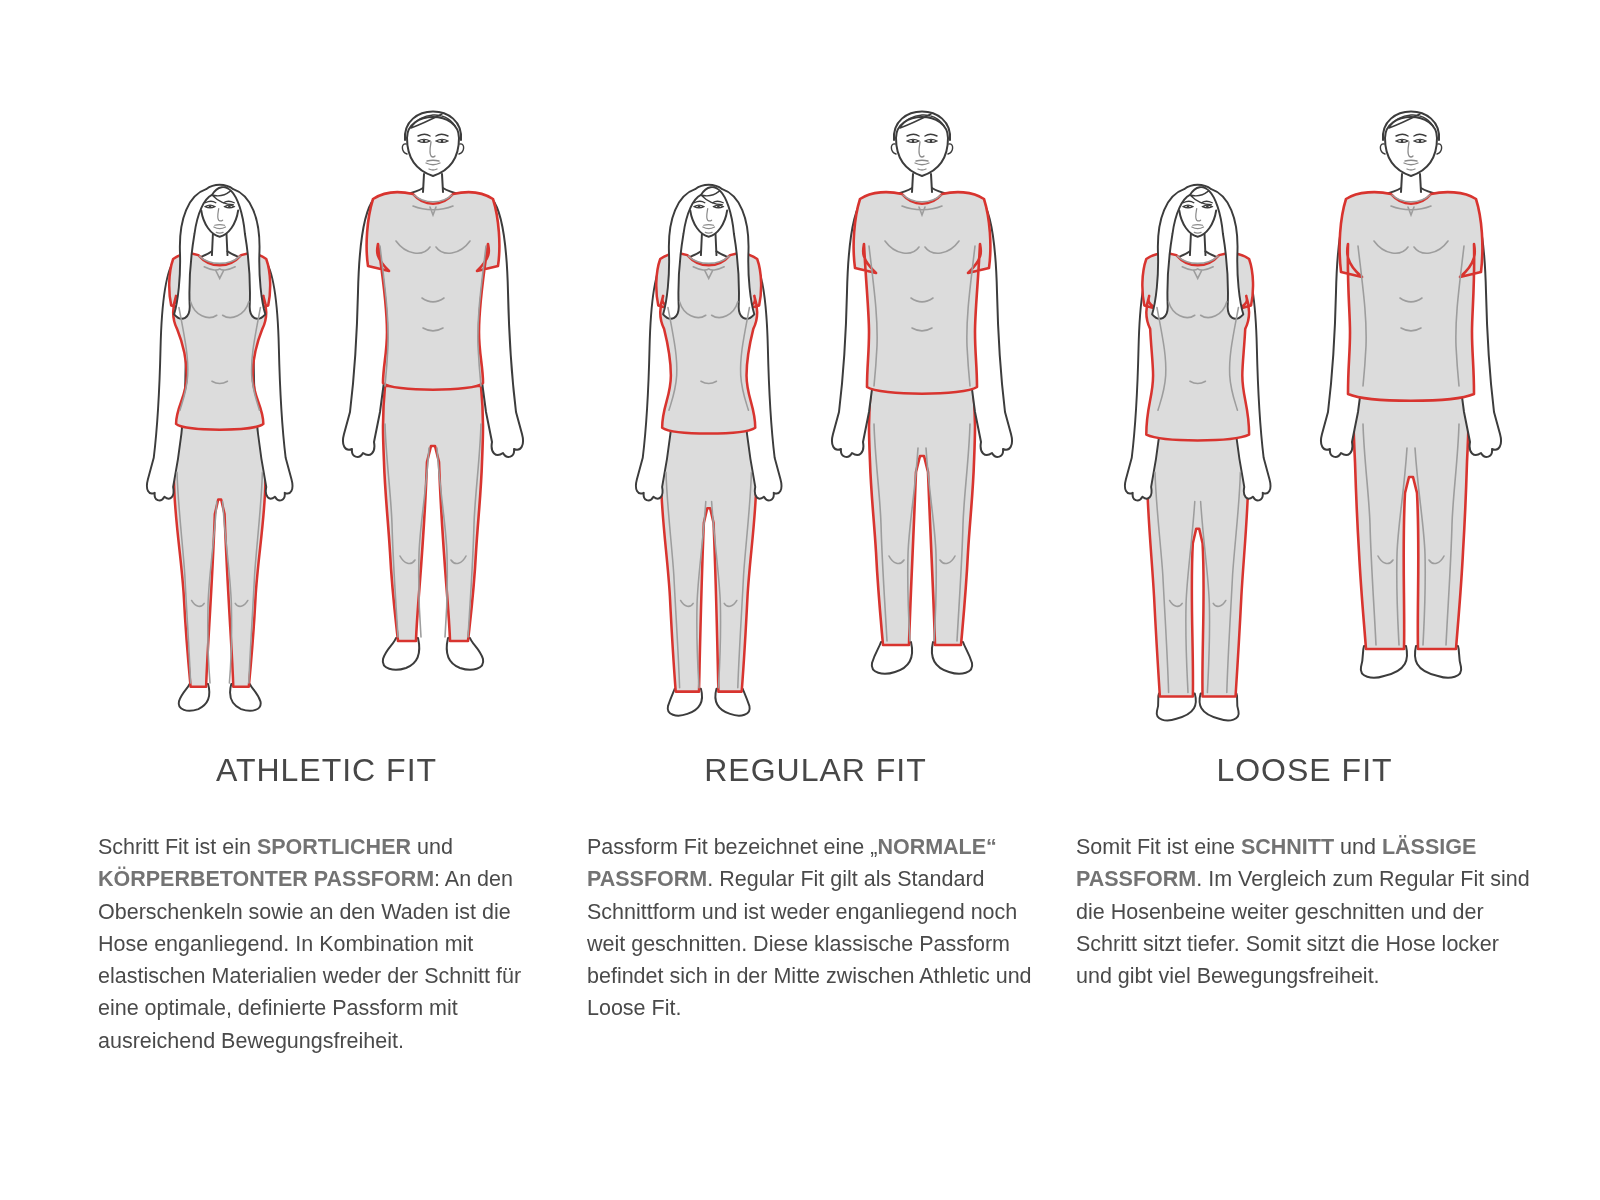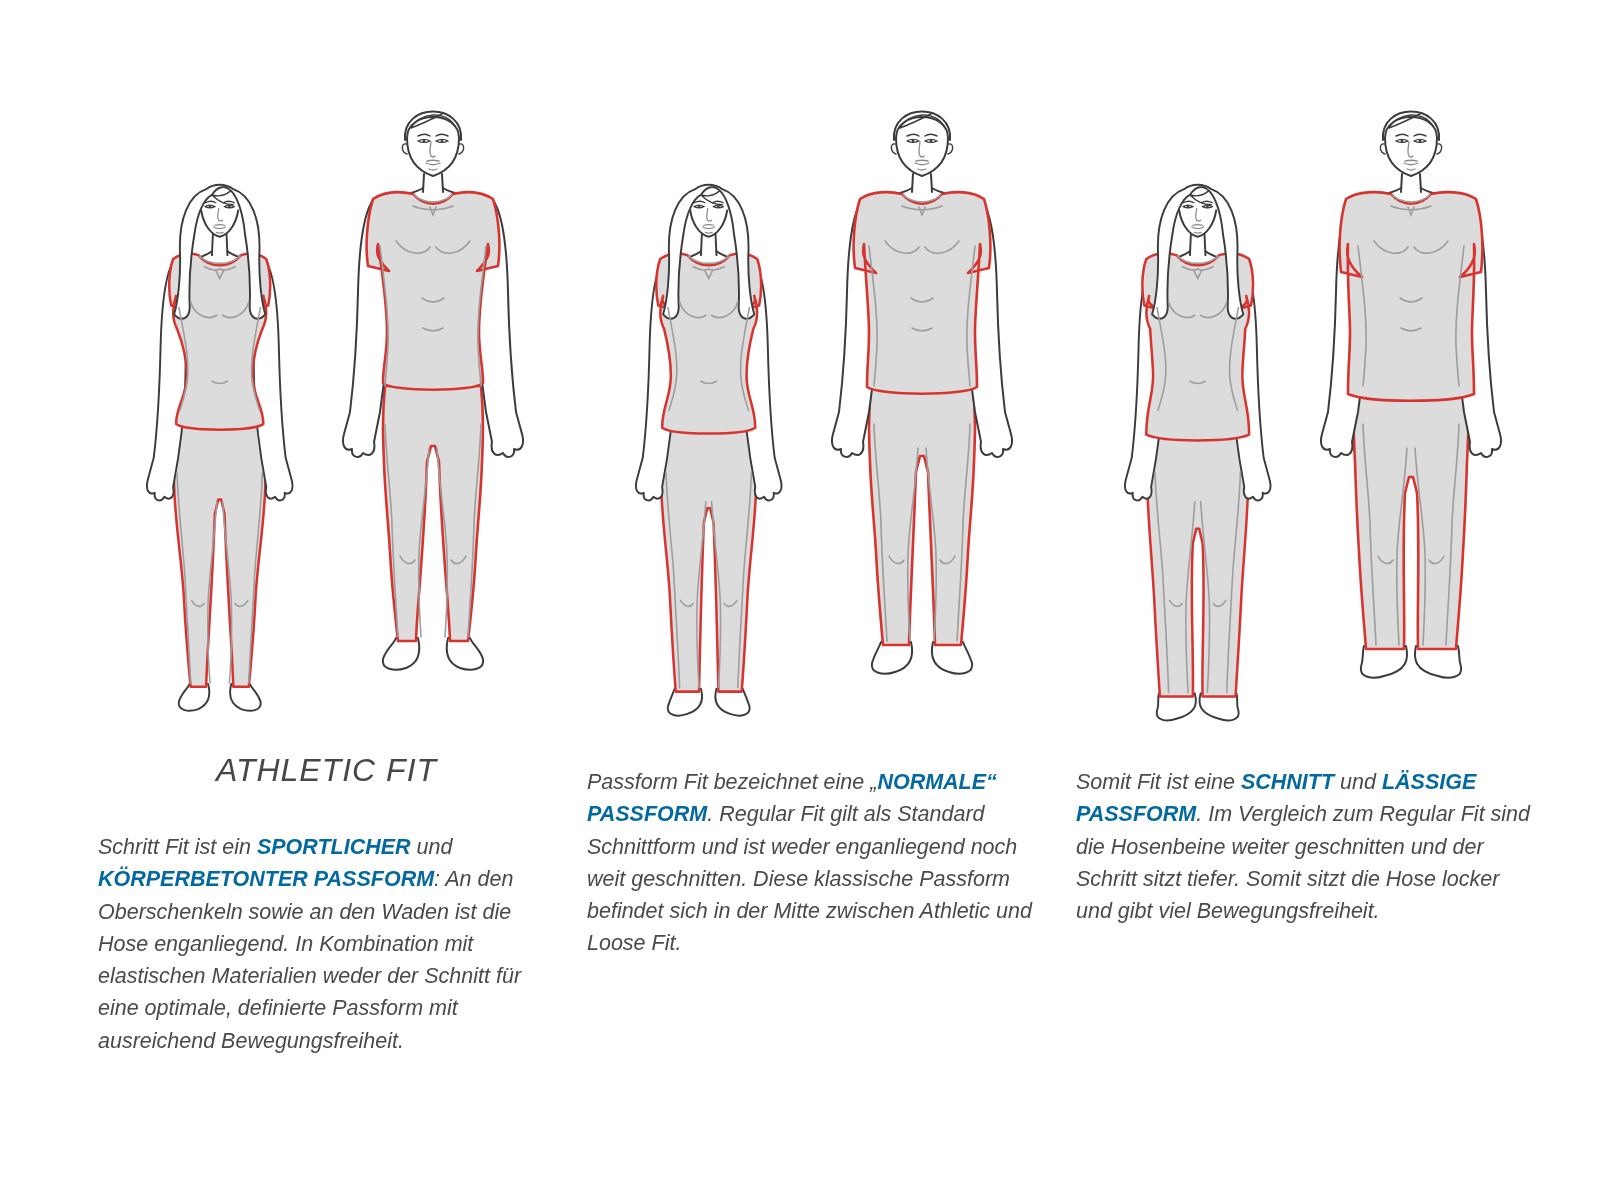--- a/index.html
+++ b/index.html
@@ -7,41 +7,41 @@
     --cloth:#dcdcdc;
     --ink:#3c3c3c;
     --bodyline:#9d9d9d;
     --soft:#8a8a8a;
     --text:#4a4a4a;
     --bg:#ffffff;
   }
   *{box-sizing:border-box;margin:0;padding:0;}
   html,body{width:1600px;height:1200px;background:var(--bg);overflow:hidden;}
   body{font-family:"Liberation Sans", sans-serif;color:var(--text);}
-  .page{width:1600px;height:1200px;padding:10px 112px 0 98px;font-style:italic;}
+  .page{width:1600px;height:1200px;padding:10px 112px 0 98px;}
   .grid{display:grid;grid-template-columns:repeat(3,1fr);column-gap:32px;}
   .column{position:relative;}
   .figure-wrap{width:470px;height:714px;margin-left:-13px;}
   .figure-wrap svg{display:block;}
   h2.fit-title{
     margin-top:28px;
     text-align:center;
     font-size:32px;
     font-weight:400;
     letter-spacing:1px;
     color:#474747;
     white-space:nowrap;
   }
   p.fit-text{
     margin-top:42px;
     font-size:21.5px;
     line-height:1.5;
     color:var(--text);
   }
-  p.fit-text .b{font-weight:700;color:#0369a1;text-align:center;}
+  p.fit-text .b{font-weight:700;color:#737373;text-align:center;}
   
   .ol  {fill:#fff;stroke:var(--ink);stroke-width:2;stroke-linejoin:round;stroke-linecap:round;}
   .ln  {fill:none;stroke:var(--ink);stroke-width:2;stroke-linejoin:round;stroke-linecap:round;}
   .fln {fill:none;stroke:var(--ink);stroke-width:1.4;stroke-linecap:round;}
   .sln {fill:none;stroke:var(--soft);stroke-width:1.3;stroke-linecap:round;}
   .gln {fill:none;stroke:var(--bodyline);stroke-width:1.6;stroke-linecap:round;}
   .garment{fill:var(--cloth);stroke:var(--red);stroke-width:2.6;stroke-linejoin:round;stroke-linecap:round;}
   .eye {fill:#fff;stroke:var(--ink);stroke-width:1.2;}
   .pupil{fill:var(--ink);stroke:none;}
 </style>
@@ -376,20 +376,21 @@
               <path d="M105,234 C112,238 118,238 125,234" class="gln"></path>
               <path d="M67,330 C68,365 73,400 74,430 C75,470 78,510 80,547" class="gln"></path>
               <path d="M163,330 C162,365 157,400 156,430 C155,470 152,510 150,547" class="gln"></path>
               <path d="M111,354 C108,400 102,430 101,460 C100,500 102,530 103,547" class="gln"></path>
               <path d="M119,354 C122,400 128,430 129,460 C130,500 128,530 127,547" class="gln"></path>
               <path d="M82,462 C86,470 93,472 97,466" class="gln"></path>
               <path d="M148,462 C144,470 137,472 133,466" class="gln"></path>
             </g>
           </svg>
         </div>
+      <h2 class="fit-title">REGULAR FIT</h2>
       <p class="fit-text"><span>Passform Fit bezeichnet eine „</span><span class="b">NORMALE“ PASSFORM</span><span>. Regular Fit gilt als Standard Schnittform und ist weder enganliegend noch weit geschnitten. Diese klassische Passform befindet sich in der Mitte zwischen Athletic und Loose Fit.</span></p>
     </div>
 
     <div class="column">
       <div class="figure-wrap">
           <svg width="470" height="714" viewBox="0 0 470 714">
             <g transform="translate(28,152) scale(0.97)">
               <path d="M103,74 L102,96 M117,74 L118,96" class="ln"></path>
               <path d="M102,92 C94,98 84,100 76,102 M118,92 C126,98 136,100 144,102" class="ln"></path>
               <path d="M113,548 C110,559 112,569 132,574
@@ -543,17 +544,18 @@
               <path d="M105,234 C112,238 118,238 125,234" class="gln"></path>
               <path d="M67,330 C68,365 73,400 74,430 C75,470 78,510 80,551" class="gln"></path>
               <path d="M163,330 C162,365 157,400 156,430 C155,470 152,510 150,551" class="gln"></path>
               <path d="M111,354 C108,400 102,430 101,460 C100,500 102,530 103,551" class="gln"></path>
               <path d="M119,354 C122,400 128,430 129,460 C130,500 128,530 127,551" class="gln"></path>
               <path d="M82,462 C86,470 93,472 97,466" class="gln"></path>
               <path d="M148,462 C144,470 137,472 133,466" class="gln"></path>
             </g>
           </svg>
         </div>
+      <h2 class="fit-title">LOOSE FIT</h2>
       <p class="fit-text"><span>Somit Fit ist eine </span><span class="b">SCHNITT</span><span> und </span><span class="b">LÄSSIGE PASSFORM</span><span>. Im Vergleich zum Regular Fit sind die Hosenbeine weiter geschnitten und der Schritt sitzt tiefer. Somit sitzt die Hose locker und gibt viel Bewegungsfreiheit.</span></p>
     </div>
 
   </div>
 </div>
 
 </body></html>

